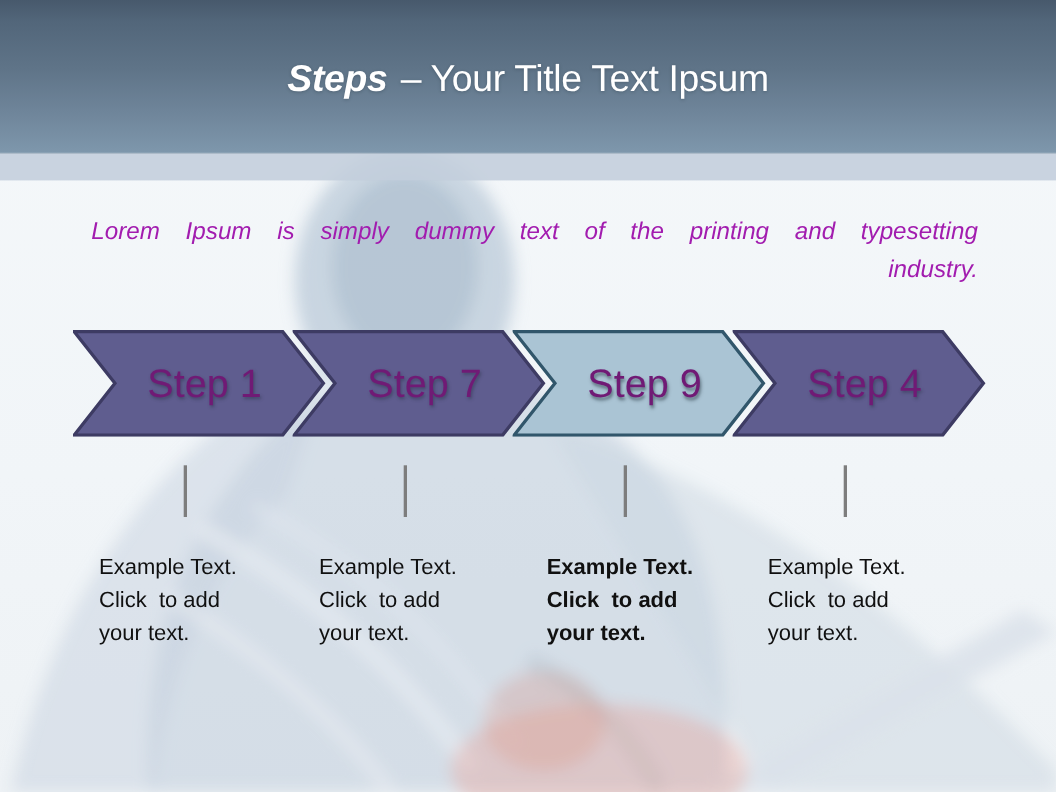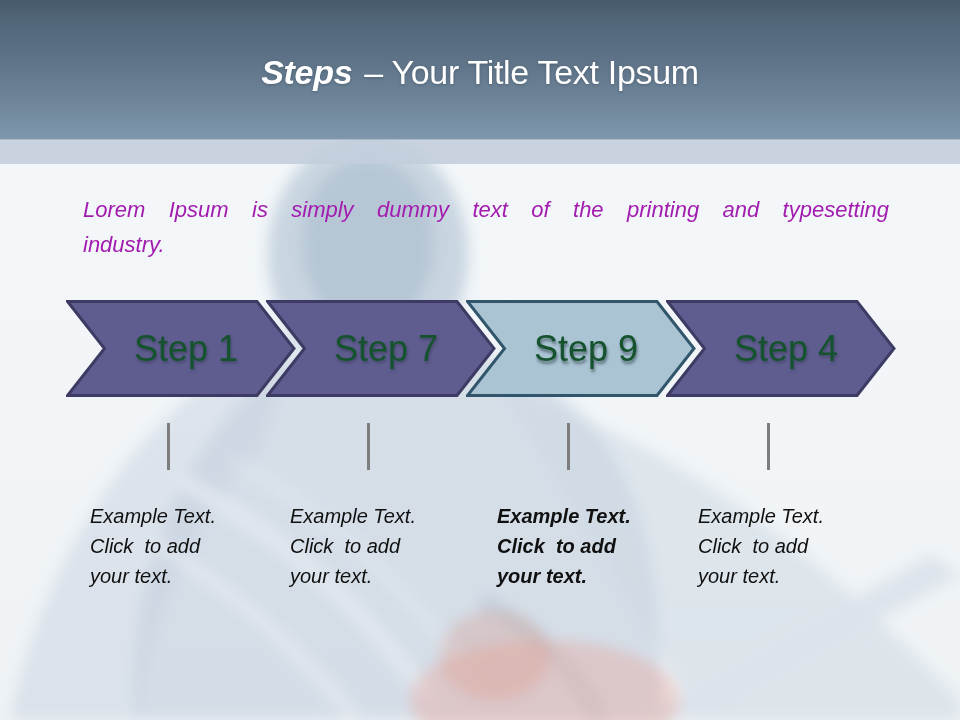--- a/index.html
+++ b/index.html
@@ -28,41 +28,41 @@
     background:rgba(195,206,220,0.88);
     border-top:1px solid rgba(120,140,160,0.35);
   }
   
   .intro{
     position:absolute;left:83px;width:806px;top:192px;z-index:4;
     font-style:italic;font-size:22px;line-height:35px;color:#a21caf;
     word-spacing:5px;
   }
   .intro .l1{text-align:justify;text-align-last:justify;}
-  .intro .l2{text-align:left;}
+  .intro .l2{text-align:right;}
   
   .step-col{position:absolute;top:300px;width:240px;height:300px;z-index:4;}
   .step-col .chevron{position:absolute;left:0;top:0;width:240px;height:97px;}
   .chevron polygon{stroke-linejoin:miter;}
   .chevron.purple polygon{fill:#5f5d8f;stroke:#3d3b63;}
   .chevron.blue polygon{fill:#aac4d4;stroke:#31566b;}
   .step-label{
     position:absolute;left:0;top:0;width:240px;height:97px;
     display:flex;align-items:center;justify-content:center;
-    color:#14532d;font-size:36px;
+    color:#701a75;font-size:36px;
     text-shadow:1px 2px 3px rgba(35,45,60,0.45);
   }
   .step-col.emph .step-label{text-shadow:1px 3px 3px rgba(30,45,55,0.55);}
   .tick{
     position:absolute;left:101px;top:123px;width:3px;height:47px;
     background:#7d7d7d;
   }
   .step-desc{
     position:absolute;left:24px;top:201px;width:170px;
-    font-style:italic;font-size:20px;line-height:30px;color:#101010;
+    font-size:20px;line-height:30px;color:#101010;
     white-space:pre-wrap;
   }
   .step-col.emph .step-desc{font-weight:bold;}
   .sc1{left:66px;}.sc2{left:266px;}.sc3{left:466px;}.sc4{left:666px;}
   .sc3 .step-desc{left:31px;}
   .sc4 .step-desc{left:32px;}
 </style>
 </head>
 <body>
 

